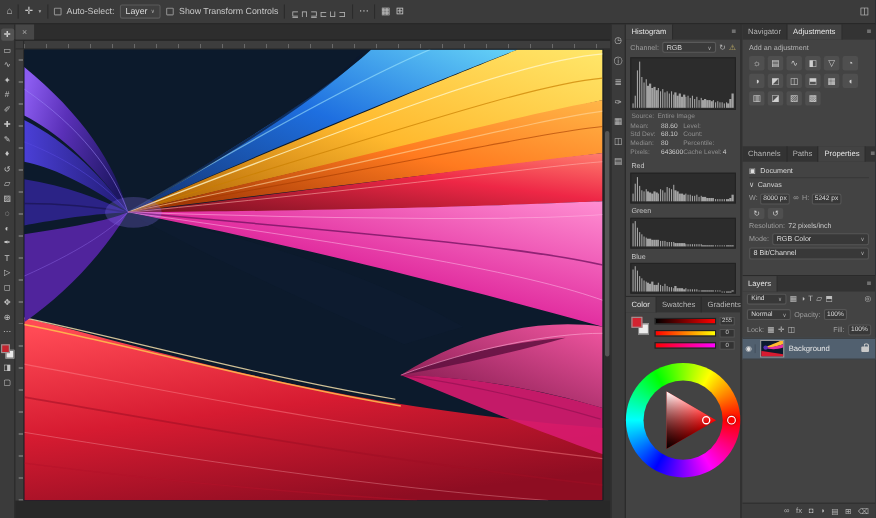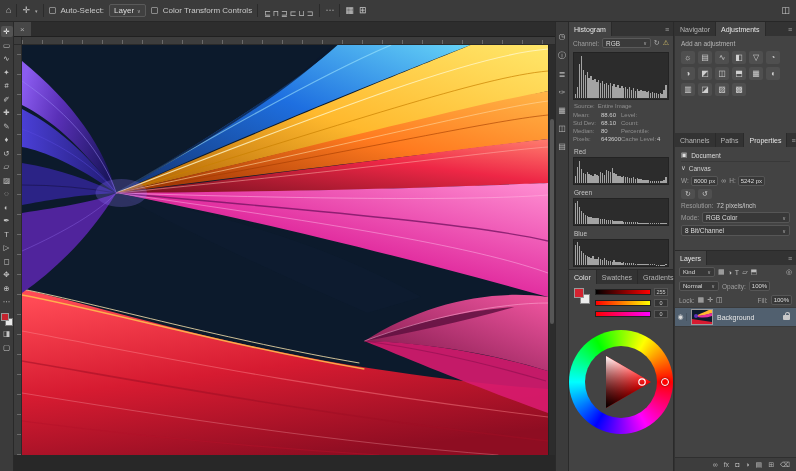--- a/index.html
+++ b/index.html
@@ -125,21 +125,21 @@
   <span class="ob-icon">✛</span>
   <span class="caret">▾</span>
   <span class="sep"></span>
   <span class="checkbox"></span>
   <span class="ob-label">Auto-Select:</span>
   <span class="dropdown">
     <span>Layer</span>
     <span class="caret">∨</span>
   </span>
   <span class="checkbox"></span>
-  <span class="ob-label">Color Transform Controls</span>
+  <span class="ob-label">Show Transform Controls</span>
   <span class="sep"></span>
   <span class="align-group"><span class="align-icon">⊑</span><span class="align-icon">⊓</span><span class="align-icon">⊒</span><span class="align-icon">⊏</span><span class="align-icon">⊔</span><span class="align-icon">⊐</span></span>
   <span class="sep"></span>
   <span class="ob-icon">⋯</span>
   <span class="sep"></span>
   <span class="ob-icon">▦</span>
   <span class="ob-icon">⊞</span>
   <span class="spacer"></span>
   <span class="ob-icon">◫</span>
 </div>

